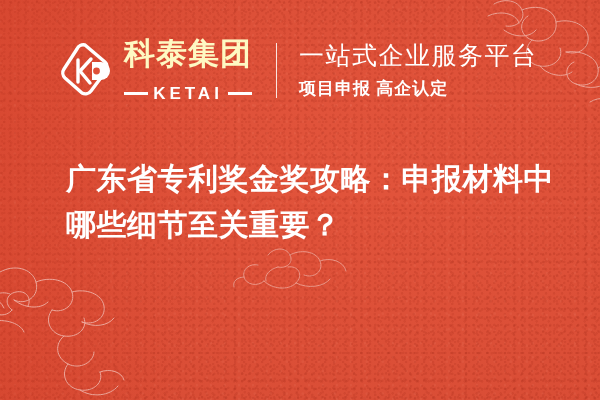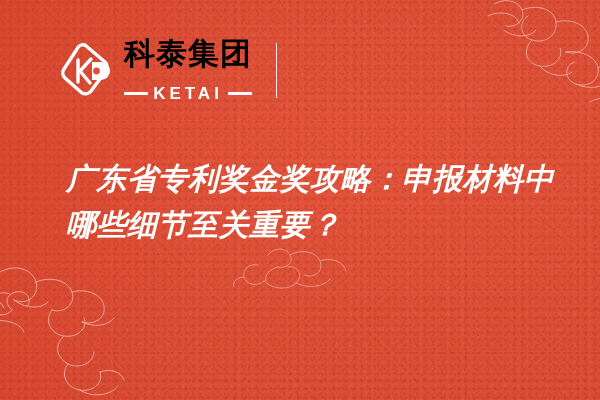--- a/index.html
+++ b/index.html
@@ -76,21 +76,21 @@
   .logo-mark { width: 56px; height: 62px; flex: none; }
   .logo-words {
     display: flex;
     flex-direction: column;
     align-items: center;
   }
   .logo-cn {
     font-family: "Liberation Sans", "DejaVu Sans", sans-serif;
     font-size: 31px;
     font-weight: bold;
-    color: #000000;
+    color: #fef9c3;
     letter-spacing: 1px;
     line-height: 1.05;
     white-space: nowrap;
     text-align: center;
   }
   .logo-en-row {
     display: flex;
     align-items: center;
     gap: 5px;
     margin-top: 13px;
@@ -143,21 +143,20 @@
     position: absolute;
     left: 66px;
     top: 156px;
     width: 500px;
     font-family: "Liberation Sans", "DejaVu Sans", sans-serif;
     font-size: 30px;
     font-weight: bold;
     color: #ffffff;
     line-height: 1.52;
     letter-spacing: .5px;
-    font-style: italic;
   }
 </style>
 </head>
 <body>
 
 <div id="banner">
 
   <div class="texture"></div>
   <div class="vignette"></div>
 
@@ -236,18 +235,22 @@
           <span class="logo-rule"></span>
           <span class="logo-en">KETAI</span>
           <span class="logo-rule"></span>
         </span>
       </span>
 
     </div>
 
     <div class="divider"></div>
 
+    <div class="slogan">
+      <span class="slogan-main">一站式企业服务平台</span>
+      <span class="slogan-sub">项目申报 高企认定</span>
+    </div>
 
   </div>
 
   <div class="headline">广东省专利奖金奖攻略：申报材料中哪些细节至关重要？</div>
 
 </div>
 
 </body></html>

